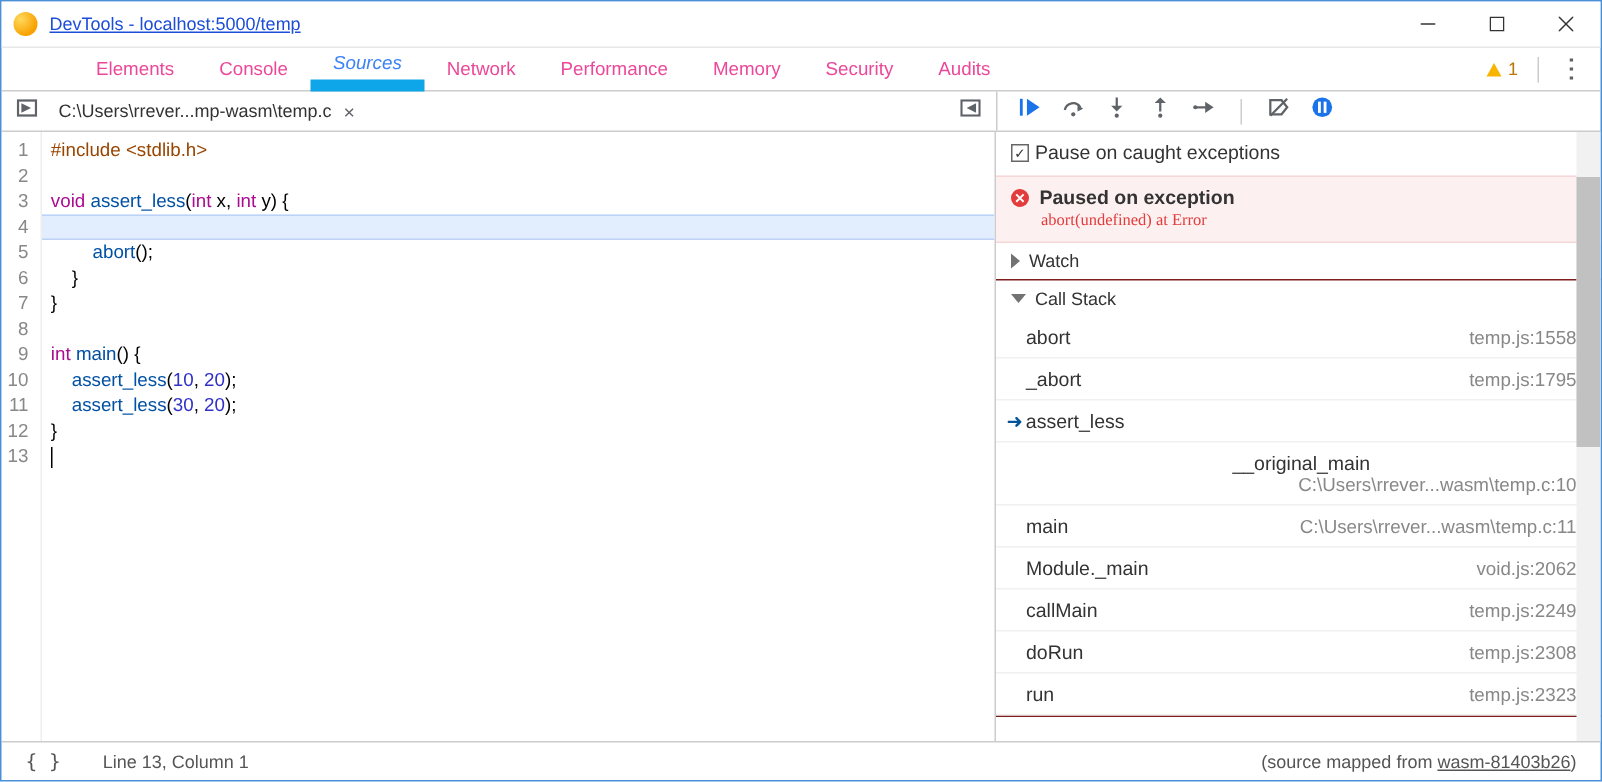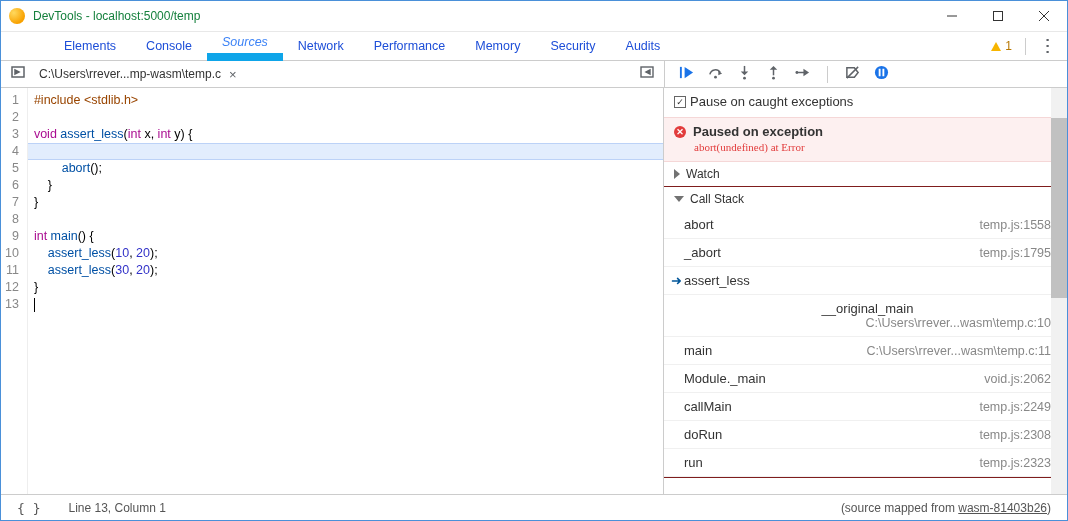--- a/index.html
+++ b/index.html
@@ -1,25 +1,25 @@
 <!DOCTYPE html>
 <html><head>
 <meta charset="utf-8">
 <style>
 * { margin:0; padding:0; box-sizing:border-box; font-family:"Segoe UI",Tahoma,sans-serif; }
 body { width:1068px; height:521px; background:#fff; overflow:hidden; border:1px solid #4a90d9; }
 .titlebar { height:31px; background:#fff; display:flex; align-items:center; padding:0 0 0 8px; border-bottom:1px solid #e8e8e8; }
 .app-icon { width:16px; height:16px; border-radius:50%; background:radial-gradient(circle at 30% 30%,#ffd95e,#f8a100 70%); margin-right:8px; }
-.title-text { font-size:12px; color:#15803d; }
+.title-text { font-size:12px; color:#1d4ed8;text-decoration:underline; }
 .win-ctrls { margin-left:auto; display:flex; }
 .win-ctrl { width:46px; height:31px; display:flex; align-items:center; justify-content:center; }
 .win-ctrl svg { width:10px; height:10px; stroke:#333; stroke-width:1; fill:none; }
 .tabs { height:29px; display:flex; align-items:center; padding-left:16px; border-bottom:1px solid #ccc; }
 .dock-icons { display:flex; gap:10px; margin-right:22px; }
-.tab { font-size:12.5px; color:#1d4ed8; padding:0 15px; height:29px; display:flex; align-items:center; cursor:pointer; }
+.tab { font-size:12.5px; color:#ec4899; padding:0 15px; height:29px; display:flex; align-items:center; cursor:pointer; }
 .tab.active { color:#3b82f6; border-bottom:8px solid #0ea5e9;font-style:italic; }
 .right-status { margin-left:auto; display:flex; align-items:center; gap:10px; padding-right:10px; }
 .warn { display:flex; align-items:center; gap:4px; font-size:12px; color:#b87700; }
 .warn-tri { width:0; height:0; border-left:5px solid transparent; border-right:5px solid transparent; border-bottom:9px solid #f7b500; }
 .dots { font-size:18px; color:#5f6368; transform:rotate(90deg); }
 .filebar { height:27px; display:flex; align-items:center; border-bottom:1px solid #ccc; }
 .filebar-left { display:flex; align-items:center; padding-left:10px; width:664px; border-right:1px solid #ccc; height:100%; }
 .sidebar-toggle svg { width:14px; height:14px; stroke:#5f6368; stroke-width:1.5; fill:none; }
 .file-tab { font-size:12px; color:#333; margin-left:14px; display:flex; align-items:center; gap:8px; }
 .file-tab .x { color:#5f6368; font-size:13px; cursor:pointer; }

